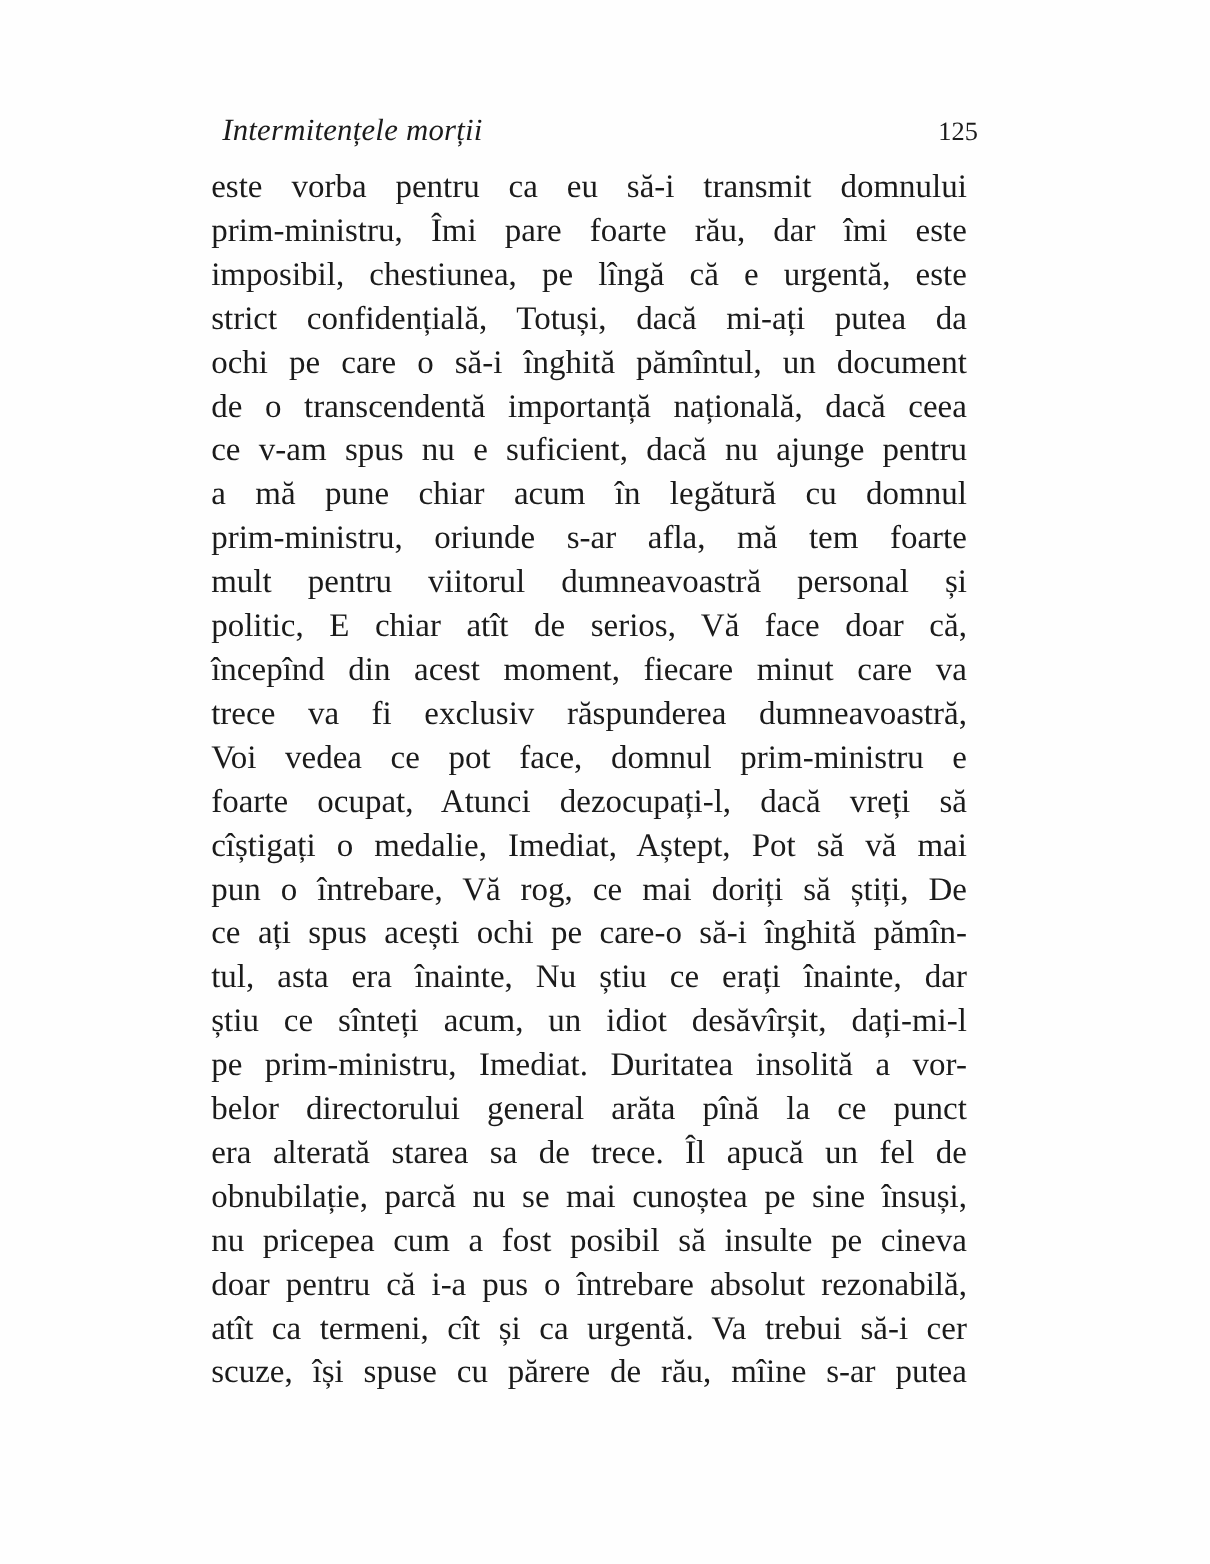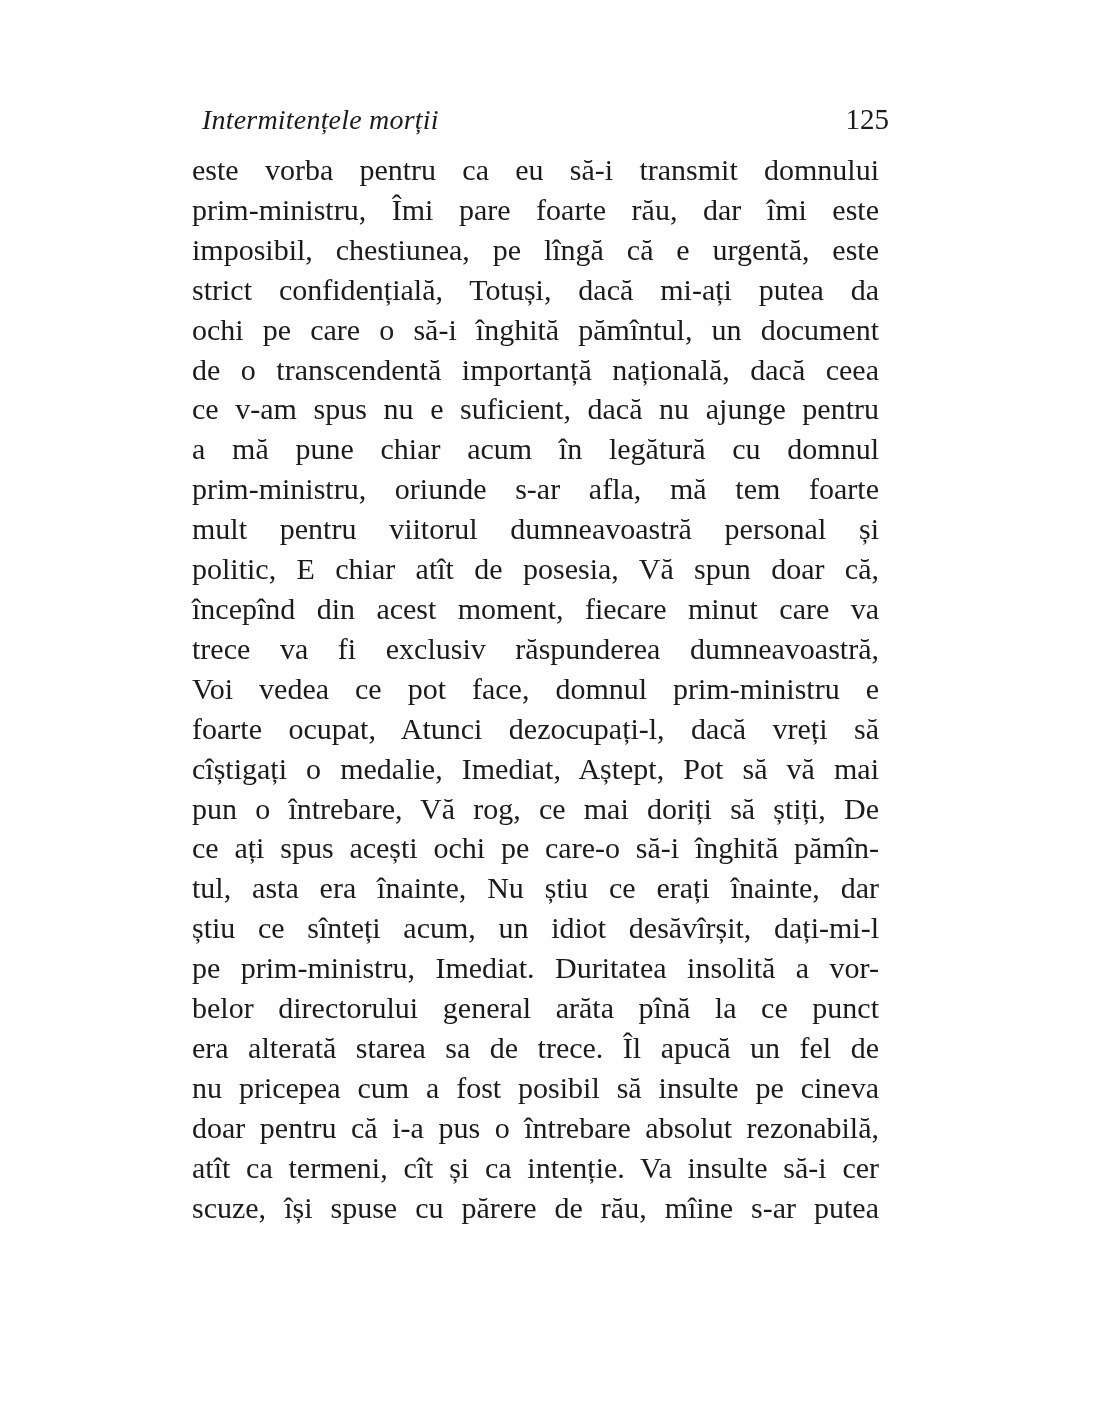--- a/index.html
+++ b/index.html
@@ -25,21 +25,21 @@
     justify-content: space-between;
     align-items: baseline;
   }
   .running-title {
     font-style: italic;
     font-size: 28px;
     letter-spacing: 0.2px;
   }
   .page-number {
     font-style: normal;
-    font-size: 29px;
+    font-size: 24px;
   }
   .body-text {
     position: absolute;
     left: 192px;
     top: 150px;
     width: 687px;
     font-size: 30px;
   }
   .line {
     line-height: 39.9px;
@@ -61,31 +61,32 @@
       <div class="line">este vorba pentru ca eu să-i transmit domnului</div>
       <div class="line">prim-ministru, Îmi pare foarte rău, dar îmi este</div>
       <div class="line">imposibil, chestiunea, pe lîngă că e urgentă, este</div>
       <div class="line">strict confidențială, Totuși, dacă mi-ați putea da</div>
       <div class="line">ochi pe care o să-i înghită pămîntul, un document</div>
       <div class="line">de o transcendentă importanță națională, dacă ceea</div>
       <div class="line">ce v-am spus nu e suficient, dacă nu ajunge pentru</div>
       <div class="line">a mă pune chiar acum în legătură cu domnul</div>
       <div class="line">prim-ministru, oriunde s-ar afla, mă tem foarte</div>
       <div class="line">mult pentru viitorul dumneavoastră personal și</div>
-      <div class="line">politic, E chiar atît de posesia, Vă spun doar că,</div>
+      <div class="line">politic, E chiar atît de serios, Vă face doar că,</div>
       <div class="line">începînd din acest moment, fiecare minut care va</div>
       <div class="line">trece va fi exclusiv răspunderea dumneavoastră,</div>
       <div class="line">Voi vedea ce pot face, domnul prim-ministru e</div>
       <div class="line">foarte ocupat, Atunci dezocupați-l, dacă vreți să</div>
       <div class="line">cîștigați o medalie, Imediat, Aștept, Pot să vă mai</div>
       <div class="line">pun o întrebare, Vă rog, ce mai doriți să știți, De</div>
       <div class="line">ce ați spus acești ochi pe care-o să-i înghită pămîn-</div>
       <div class="line">tul, asta era înainte, Nu știu ce erați înainte, dar</div>
       <div class="line">știu ce sînteți acum, un idiot desăvîrșit, dați-mi-l</div>
       <div class="line">pe prim-ministru, Imediat. Duritatea insolită a vor-</div>
       <div class="line">belor directorului general arăta pînă la ce punct</div>
       <div class="line">era alterată starea sa de trece. Îl apucă un fel de</div>
+      <div class="line">obnubilație, parcă nu se mai cunoștea pe sine însuși,</div>
       <div class="line">nu pricepea cum a fost posibil să insulte pe cineva</div>
       <div class="line">doar pentru că i-a pus o întrebare absolut rezonabilă,</div>
-      <div class="line">atît ca termeni, cît și ca intenție. Va insulte să-i cer</div>
+      <div class="line">atît ca termeni, cît și ca urgentă. Va trebui să-i cer</div>
       <div class="line">scuze, își spuse cu părere de rău, mîine s-ar putea</div>
     </div>
 </div>
 
 </body></html>

